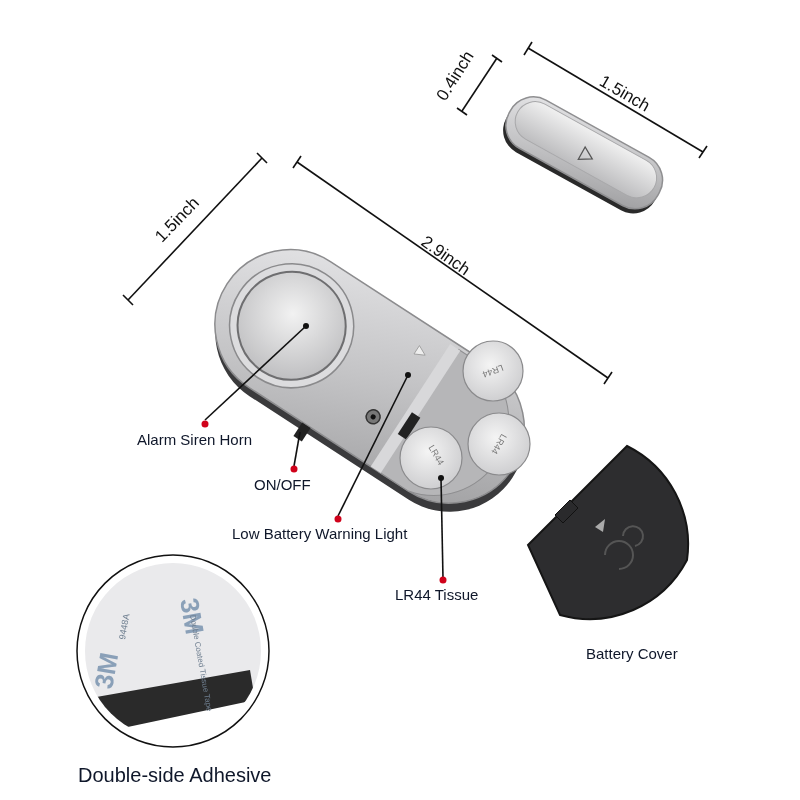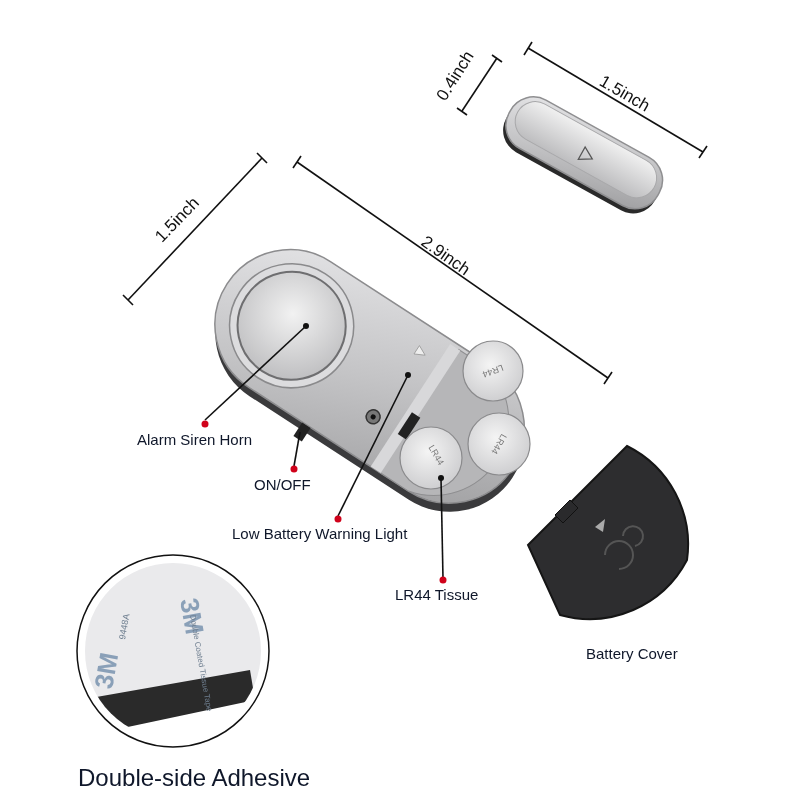--- a/index.html
+++ b/index.html
@@ -1,18 +1,18 @@
 <!DOCTYPE html>
 <html><head>
 <meta charset="utf-8">
 <style>
   html,body{margin:0;padding:0;background:#fff;}
   body{width:800px;height:800px;position:relative;overflow:hidden;font-family:"Liberation Sans",sans-serif;color:#111;}
   .label{position:absolute;font-size:15px;color:#0f172a;white-space:nowrap;text-align:center;}
-  .big-label{font-size:24px;}
+  .big-label{font-size:20px;}
   .dim{position:absolute;font-size:17px;color:#111;white-space:nowrap;transform-origin:center center;}
   svg{position:absolute;left:0;top:0;}
 </style>
 </head>
 <body>
 
 <svg width="800" height="800" viewBox="0 0 800 800">
   <defs>
     <linearGradient id="silver" x1="0" y1="0" x2="1" y2="1">
       <stop offset="0" stop-color="#e6e6e8"></stop>

